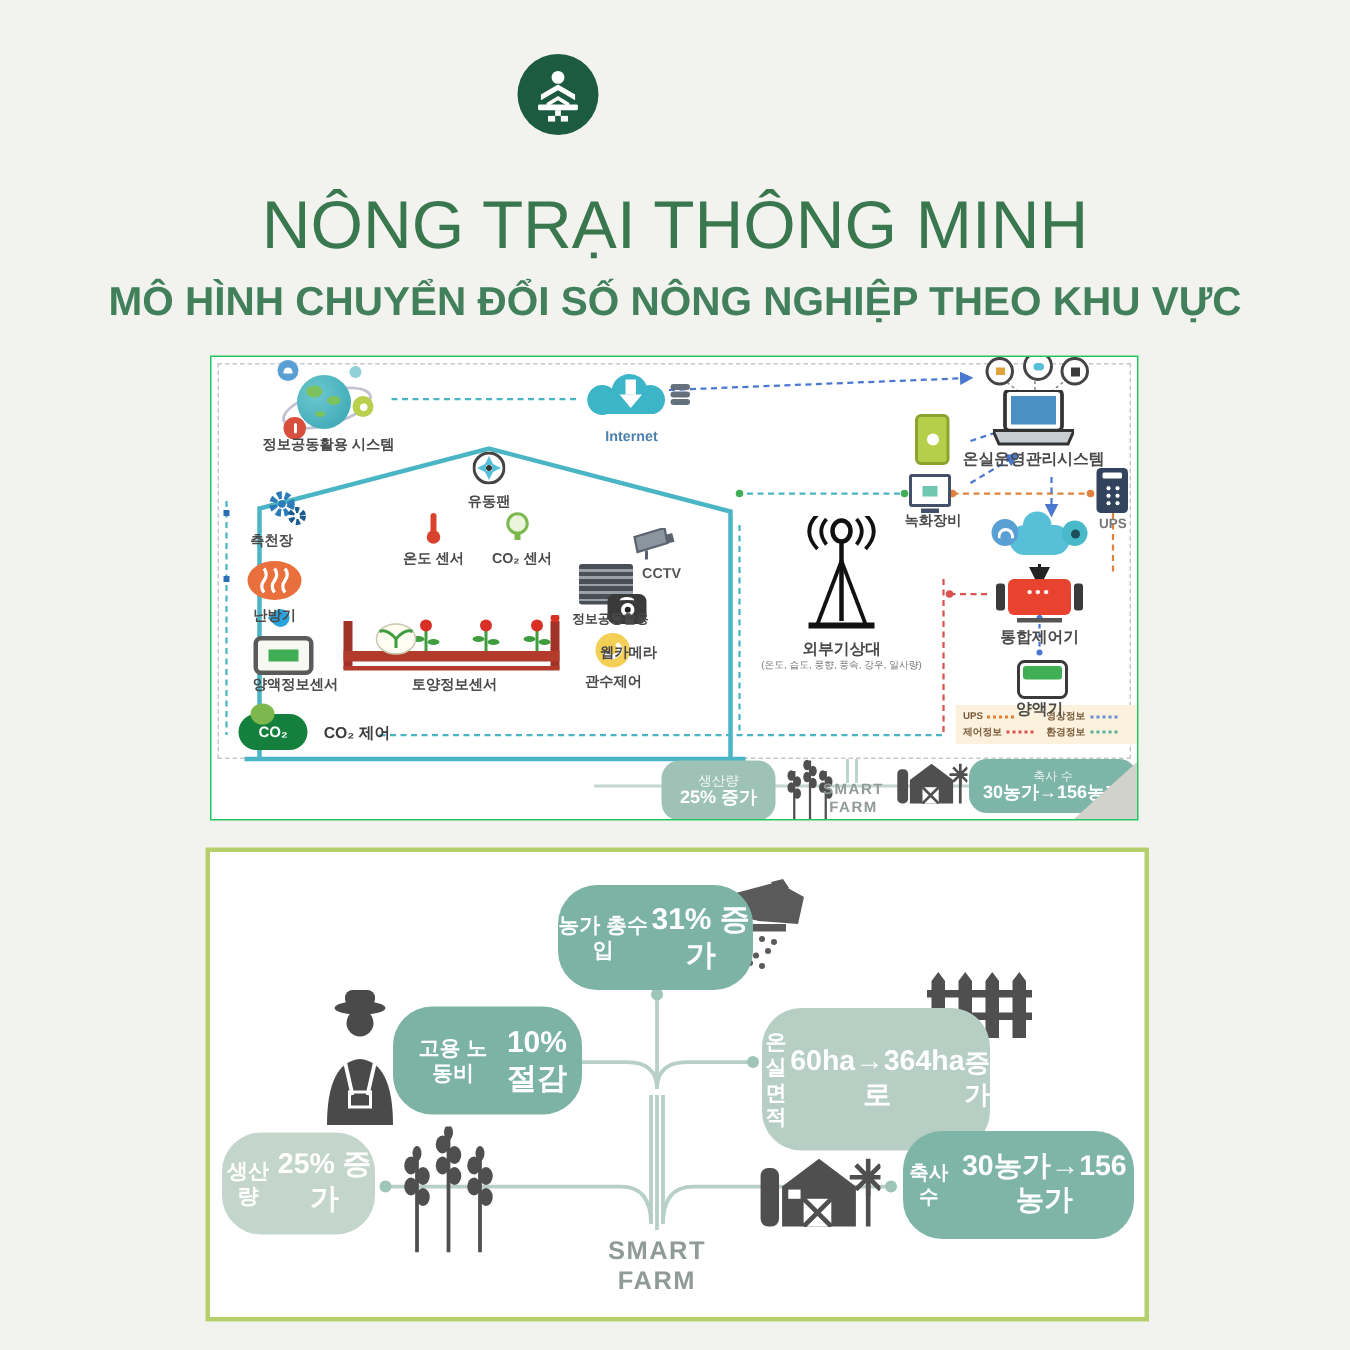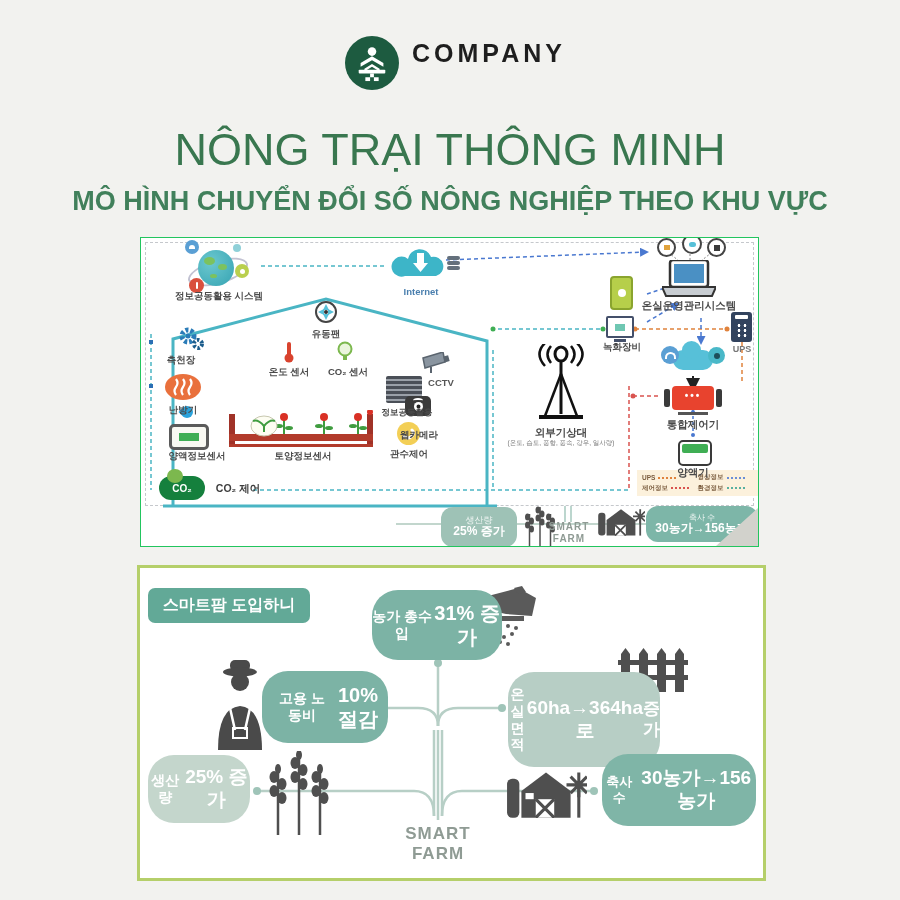--- a/index.html
+++ b/index.html
@@ -130,21 +130,20 @@
     <circle cx="20" cy="8" r="4.5" fill="#fff"></circle>
     <path d="M8,20 L20,13 L32,20 L32,24 L20,17 L8,24 Z" fill="#fff"></path>
     <path d="M12,26 L20,21 L28,26 L28,29 L20,24 L12,29 Z" fill="#fff"></path>
     <rect x="6" y="27" width="28" height="4" rx="1" fill="#fff"></rect>
     <rect x="18" y="31" width="4" height="4" fill="#fff"></rect>
     <rect x="13" y="35" width="5" height="4" fill="#fff"></rect>
     <rect x="22" y="35" width="5" height="4" fill="#fff"></rect>
   </svg>
 </div>
 <div class="brand-text">
-  <div>COMPANY</div>
 </div>
 <div class="main-title">NÔNG TRẠI THÔNG MINH</div>
 <div class="sub-title">MÔ HÌNH CHUYỂN ĐỔI SỐ NÔNG NGHIỆP THEO KHU VỰC</div>
 
 <div class="panel1">
   <div class="panel1-inner-border"></div>
 
   <svg class="overlay" width="617" height="308">
     <defs>
       <marker id="ab" markerWidth="6" markerHeight="6" refX="4" refY="3" orient="auto">
@@ -433,21 +432,20 @@
     </g>
     <g fill="#9fc4b8">
       <circle cx="298" cy="95" r="4"></circle>
         <circle cx="240" cy="140" r="4"></circle>
         <circle cx="362" cy="140" r="4"></circle>
       <circle cx="117" cy="223" r="4"></circle>
         <circle cx="454" cy="223" r="4"></circle>
     </g>
   </svg>
 
-  <div class="headline">스마트팜 도입하니</div>
 
   <svg class="icon" style="left:336px;top:18px;" width="64" height="62" viewBox="0 0 64 62">
     <path d="M12,10 L42,2 L60,12 L56,30 L30,28 L12,24 Z" fill="#5a5a5a"></path>
     <path d="M38,2 L46,0 L50,6 L42,8 Z" fill="#5a5a5a"></path>
     <rect x="6" y="30" width="42" height="5" fill="#5a5a5a"></rect>
     <g fill="#5a5a5a">
       <circle cx="8" cy="42" r="2"></circle>
         <circle cx="16" cy="40" r="2"></circle>
         <circle cx="24" cy="43" r="2"></circle>
         <circle cx="32" cy="40" r="2"></circle>

